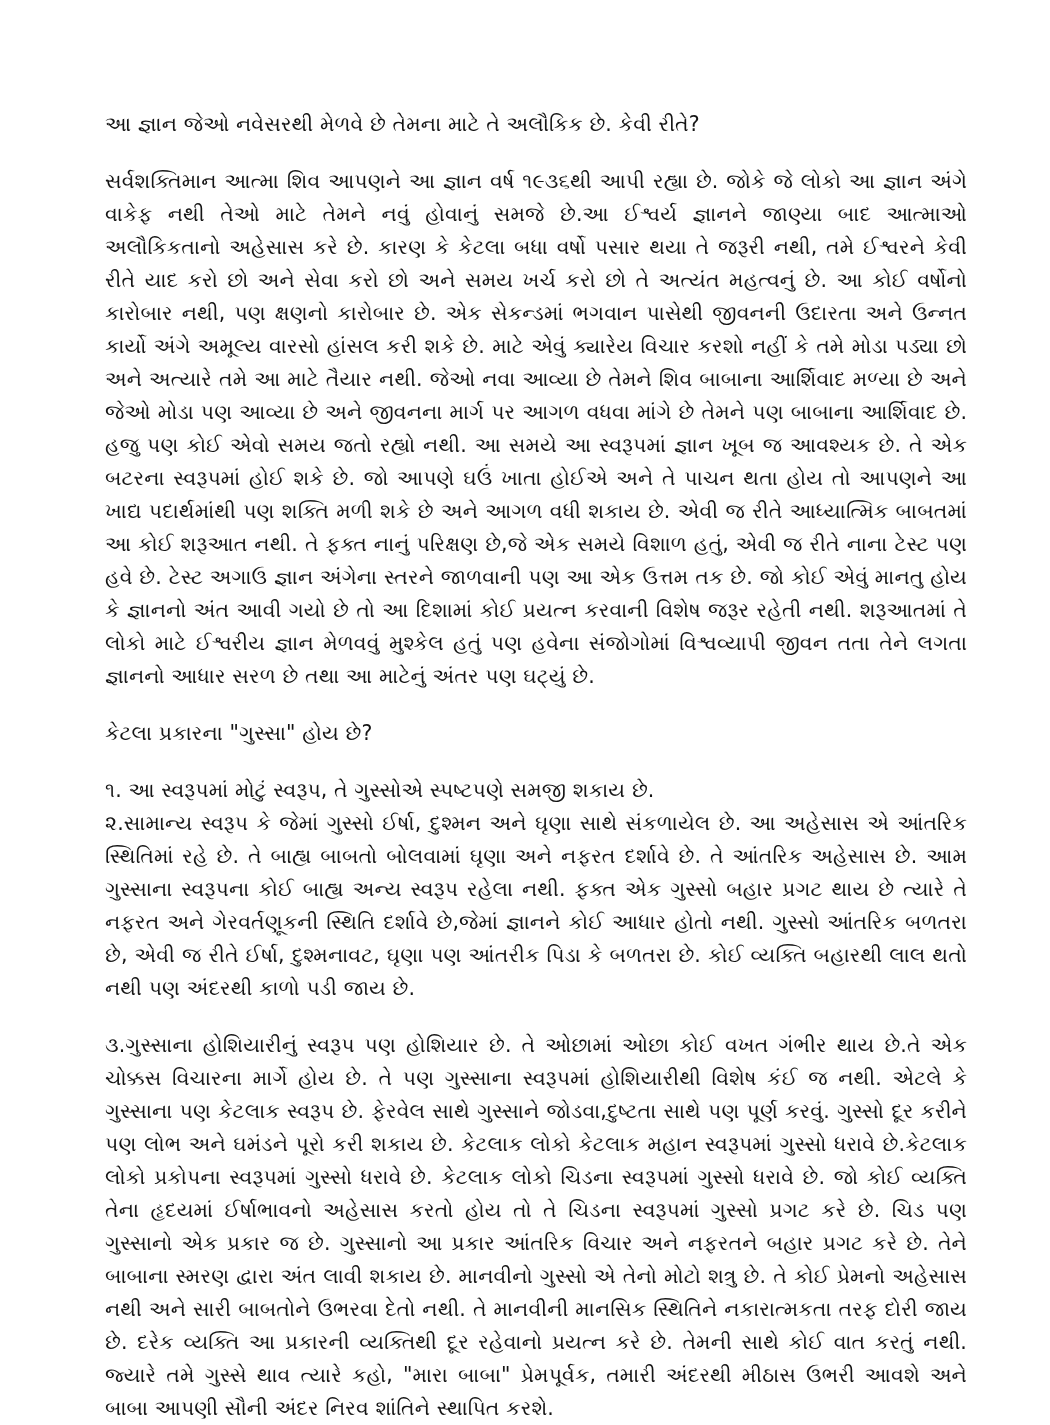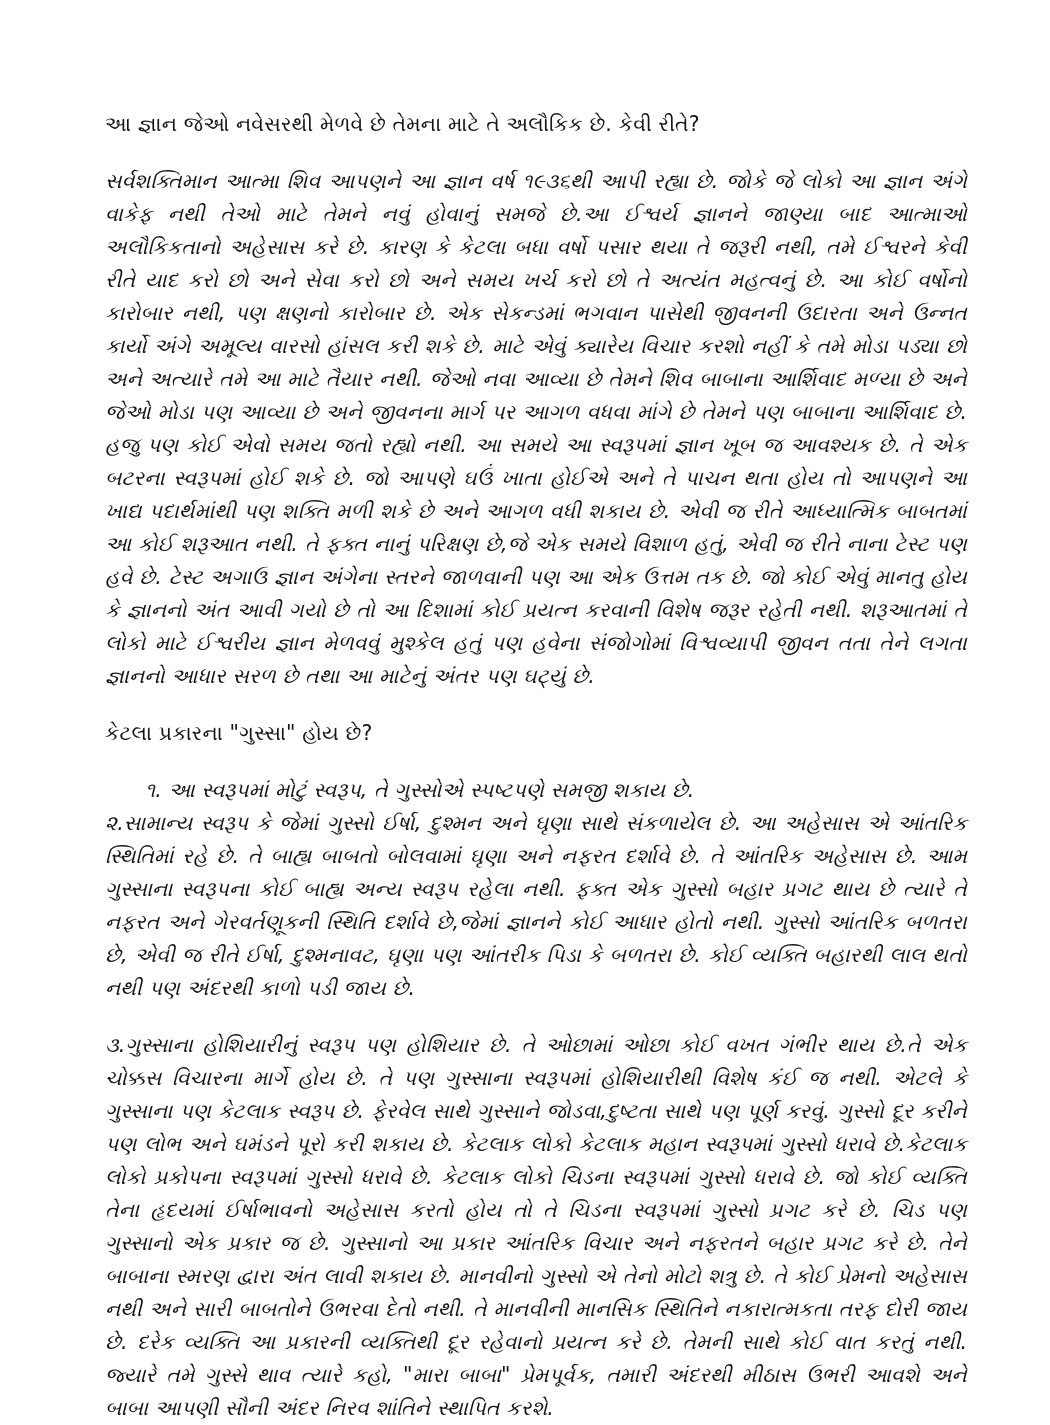--- a/index.html
+++ b/index.html
@@ -35,25 +35,23 @@
   .block {
     margin: 0 0 24px 0;
   }
   .block--heading {
     text-align: left;
     margin: 0 0 24px 0;
   }
   .block--para {
     text-align: justify;
     text-justify: inter-word;
-    font-style: italic;
   }
   .block--tight {
     margin-bottom: 0;
-    margin-left: 40px;
   }
   .page-number {
     position: absolute;
     left: 0;
     top: 1286px;
     width: 1050px;
     text-align: center;
     font-family: "DejaVu Sans", sans-serif;
     font-weight: bold;
     font-size: 27px;

